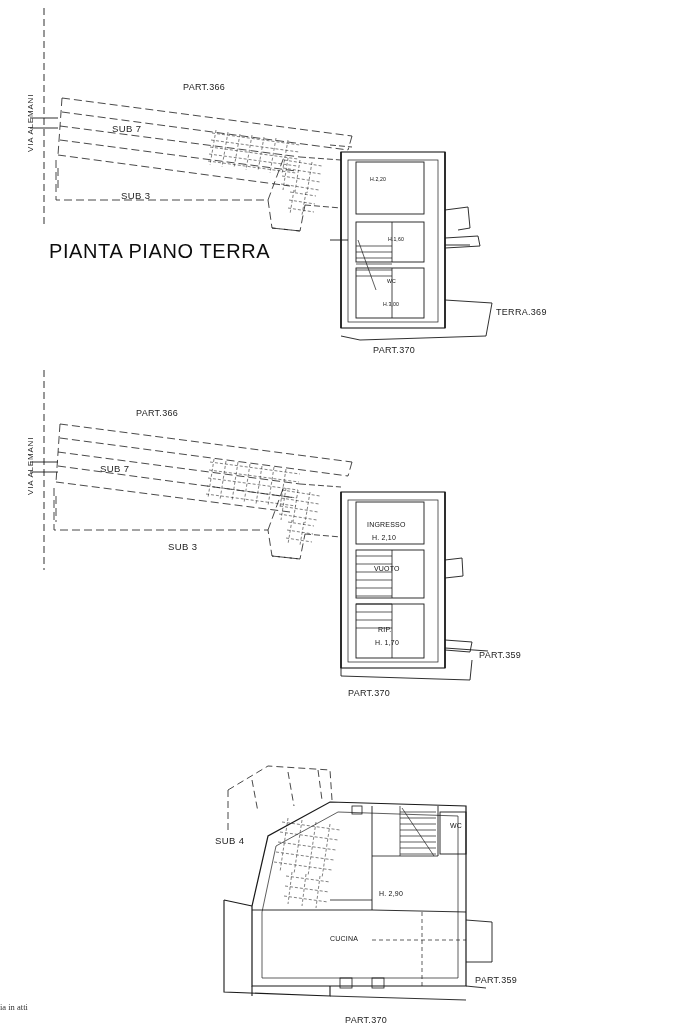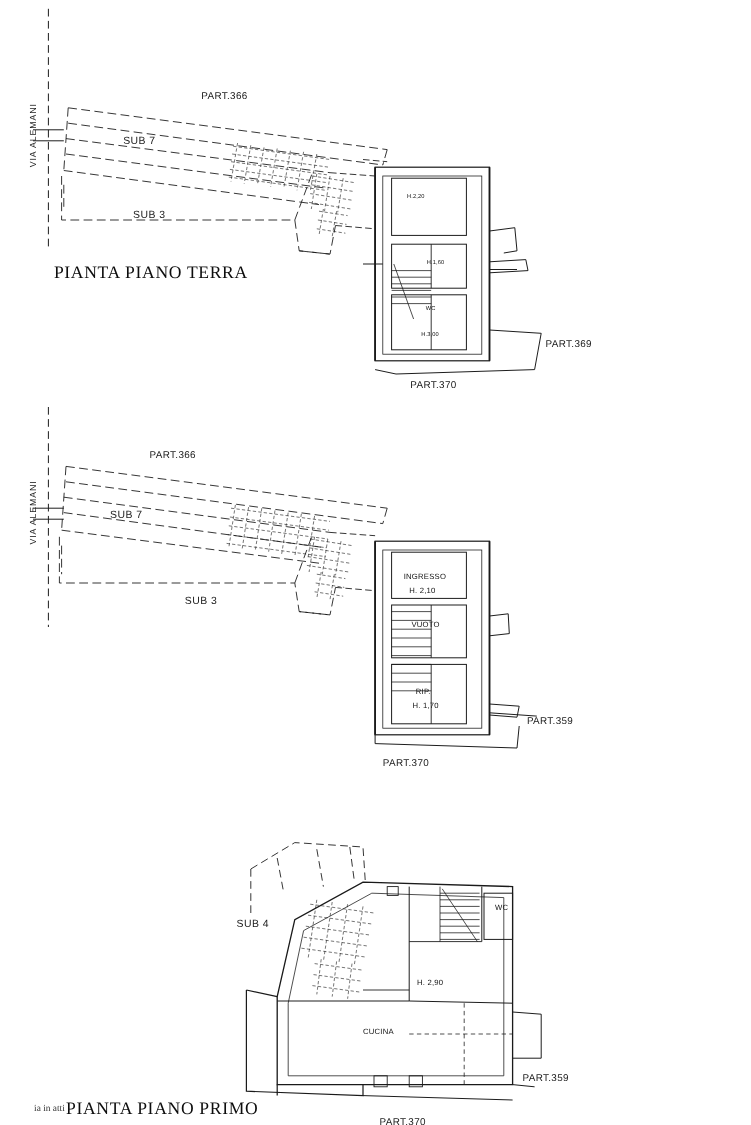--- a/index.html
+++ b/index.html
@@ -27,24 +27,23 @@
     width: 683px;
     height: 1023px;
   }
   .label {
     position: absolute;
     white-space: nowrap;
     color: #111;
     font-family: "Liberation Sans", sans-serif;
   }
   .title-label {
-    font-size: 16px;
+    font-size: 20px;
     letter-spacing: 0.6px;
     color: #0d0d0d;
-    font-family: Liberation Serif, serif;
   }
   .part-label {
     font-size: 9px;
     letter-spacing: 0.3px;
     color: #222;
   }
   .sub-label {
     font-size: 9.5px;
     letter-spacing: 0.4px;
     color: #222;
@@ -67,21 +66,20 @@
     transform-origin: left top;
     transform: rotate(-90deg);
     white-space: nowrap;
   }
   .footer-note {
     position: absolute;
     font-size: 8.5px;
     font-family: "Liberation Serif", serif;
     color: #333;
     white-space: nowrap;
-    margin-left: 31px;
   }
 </style>
 </head>
 <body>
 
 <div class="sheet">
 
   <svg class="plan" viewBox="0 0 683 1023">
     <g fill="none" stroke="#1a1a1a" stroke-width="0.8">
 
@@ -334,21 +332,21 @@
   <div class="label title-label" style="left:49px; top:240px;">PIANTA  PIANO TERRA</div>
 
   <div class="label tiny-label" style="left:370px; top:176px;">H.2,20</div>
 
   <div class="label tiny-label" style="left:388px; top:236px;">H.1,60</div>
 
   <div class="label tiny-label" style="left:387px; top:278px;">WC</div>
 
   <div class="label tiny-label" style="left:383px; top:301px;">H.3,00</div>
 
-  <div class="label part-label" style="left:496px; top:307px;">PART.369</div>
+  <div class="label part-label" style="left:496px; top:307px;">TERRA.369</div>
 
   <div class="label part-label" style="left:373px; top:345px;">PART.370</div>
 
   <div class="street-label" style="left:26px; top:495px;">VIA ALEMANI</div>
 
   <div class="label part-label" style="left:136px; top:408px;">PART.366</div>
 
   <div class="label sub-label" style="left:100px; top:463px;">SUB 7</div>
 
   <div class="label sub-label" style="left:168px; top:541px;">SUB 3</div>
@@ -373,17 +371,16 @@
   <div class="label room-label" style="left:450px; top:822px;">WC</div>
 
   <div class="label room-label" style="left:379px; top:890px;">H.  2,90</div>
 
   <div class="label room-label" style="left:330px; top:935px;">CUCINA</div>
 
   <div class="label part-label" style="left:475px; top:975px;">PART.359</div>
 
   <div class="label part-label" style="left:345px; top:1015px;">PART.370</div>
 
-  <div class="label title-label" style="left:60px; top:1000px;">PIANTA PIANO PRIMO</div>
 
   <div class="footer-note" style="left:0px; top:1002px;">ia in atti</div>
 
 </div>
 
 </body></html>

